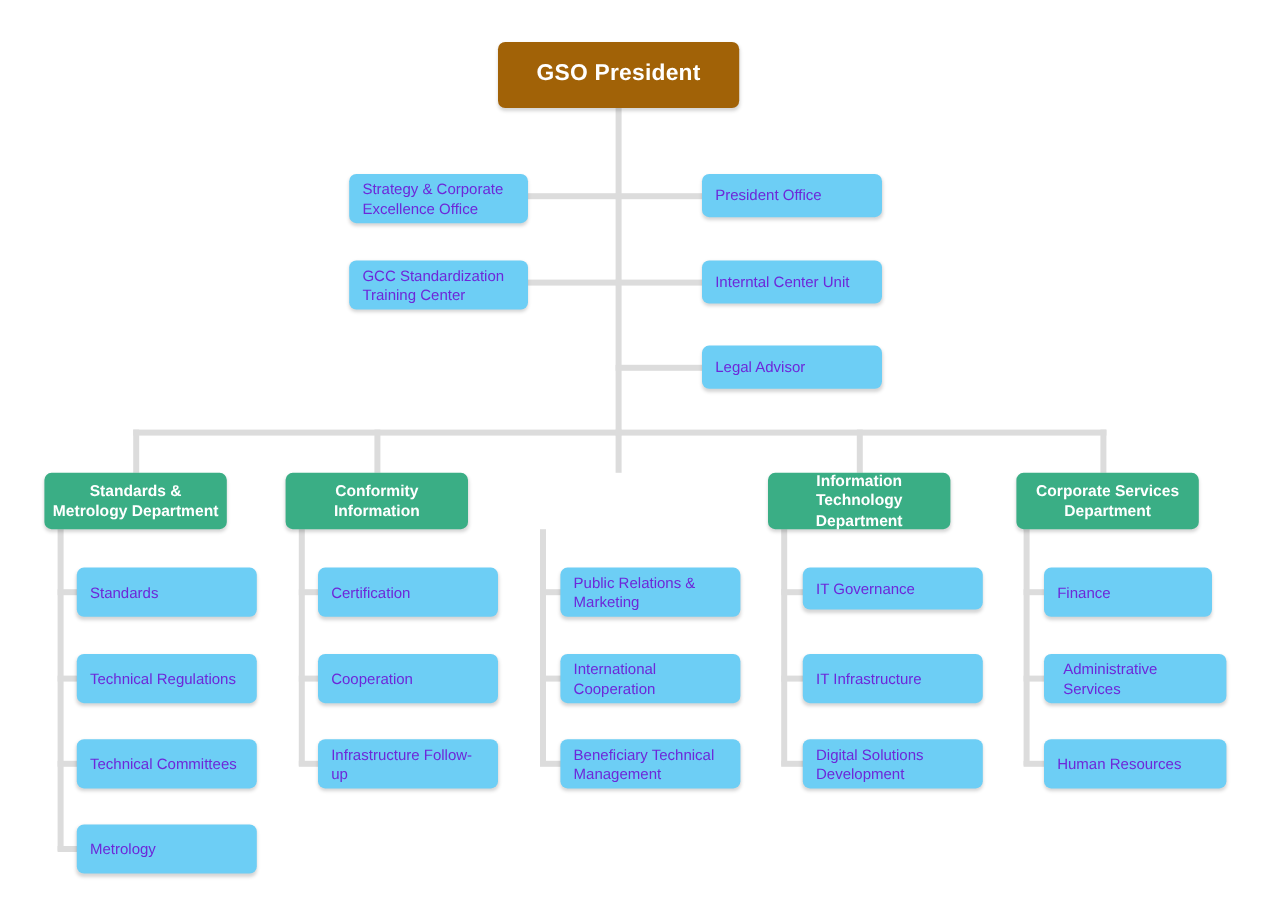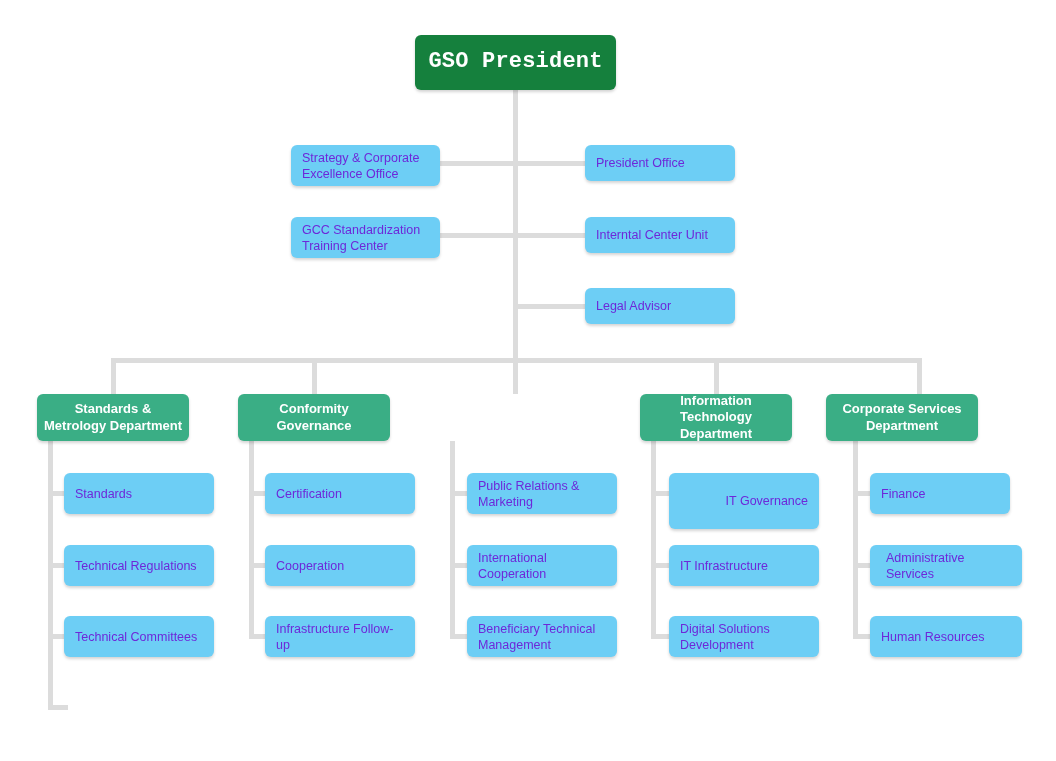--- a/index.html
+++ b/index.html
@@ -33,28 +33,27 @@
     box-sizing: border-box;
     border-radius: 6px;
     box-shadow: 0 2px 3px rgba(0,0,0,0.17);
     display: flex;
     align-items: center;
     line-height: 1.28;
   }
   .node .node-label { display: block; width: 100%; }
 
   .node.root {
-    background: #15803d;
+    background: #a16207;
     color: #ffffff;
-    font-size: 22px;
+    font-size: 19px;
     font-weight: bold;
     justify-content: center;
     text-align: center;
     letter-spacing: .2px;
-    font-family: Liberation Mono, monospace;
   }
 
   .node.dept {
     background: #3AAE85;
     color: #ffffff;
     font-size: 13px;
     font-weight: bold;
     justify-content: center;
     text-align: center;
     padding: 0 6px;
@@ -136,38 +135,41 @@
     <span class="node-label">Interntal Center Unit</span>
   </div>
   <div class="node staff" style="left:585px; top:288px; width:150px; height:36px;">
     <span class="node-label">Legal Advisor</span>
   </div>
 
   <div class="node dept" style="left:37px; top:394px; width:152px; height:47px;">
     <span class="node-label">Standards &amp; Metrology Department</span>
   </div>
   <div class="node dept" style="left:238px; top:394px; width:152px; height:47px;">
-    <span class="node-label">Conformity Governance</span>
+    <span class="node-label">Conformity Information</span>
   </div>
   <div class="node dept" style="left:640px; top:394px; width:152px; height:47px;">
     <span class="node-label">Information Technology Department</span>
   </div>
-  <div class="node dept" style="left:826px; top:394px; width:152px; height:47px;">
+  <div class="node dept" style="left:847px; top:394px; width:152px; height:47px;">
     <span class="node-label">Corporate Services Department</span>
   </div>
 
   <div class="node leaf" style="left:64px; top:473px; width:150px; height:41px;">
     <span class="node-label">Standards</span>
   </div>
   <div class="node leaf" style="left:64px; top:545px; width:150px; height:41px;">
     <span class="node-label">Technical Regulations</span>
   </div>
   <div class="node leaf" style="left:64px; top:616px; width:150px; height:41px;">
     <span class="node-label">Technical Committees</span>
   </div>
+  <div class="node leaf" style="left:64px; top:687px; width:150px; height:41px;">
+    <span class="node-label">Metrology</span>
+  </div>
 
   <div class="node leaf" style="left:265px; top:473px; width:150px; height:41px;">
     <span class="node-label">Certification</span>
   </div>
   <div class="node leaf" style="left:265px; top:545px; width:150px; height:41px;">
     <span class="node-label">Cooperation</span>
   </div>
   <div class="node leaf" style="left:265px; top:616px; width:150px; height:41px;">
     <span class="node-label">Infrastructure Follow-up</span>
   </div>
@@ -175,21 +177,21 @@
   <div class="node leaf" style="left:467px; top:545px; width:150px; height:41px;">
     <span class="node-label">International Cooperation</span>
   </div>
   <div class="node leaf" style="left:467px; top:473px; width:150px; height:41px;">
     <span class="node-label">Public Relations &amp; Marketing</span>
   </div>
   <div class="node leaf" style="left:467px; top:616px; width:150px; height:41px;">
     <span class="node-label">Beneficiary Technical Management</span>
   </div>
 
-  <div class="node leaf" style="left:669px; top:473px; width:150px; height:56px;text-align:right;">
+  <div class="node leaf" style="left:669px; top:473px; width:150px; height:35px;">
     <span class="node-label">IT Governance</span>
   </div>
   <div class="node leaf" style="left:669px; top:545px; width:150px; height:41px;">
     <span class="node-label">IT Infrastructure</span>
   </div>
   <div class="node leaf" style="left:669px; top:616px; width:150px; height:41px;">
     <span class="node-label">Digital Solutions Development</span>
   </div>
 
   <div class="node leaf" style="left:870px; top:473px; width:140px; height:41px;">

